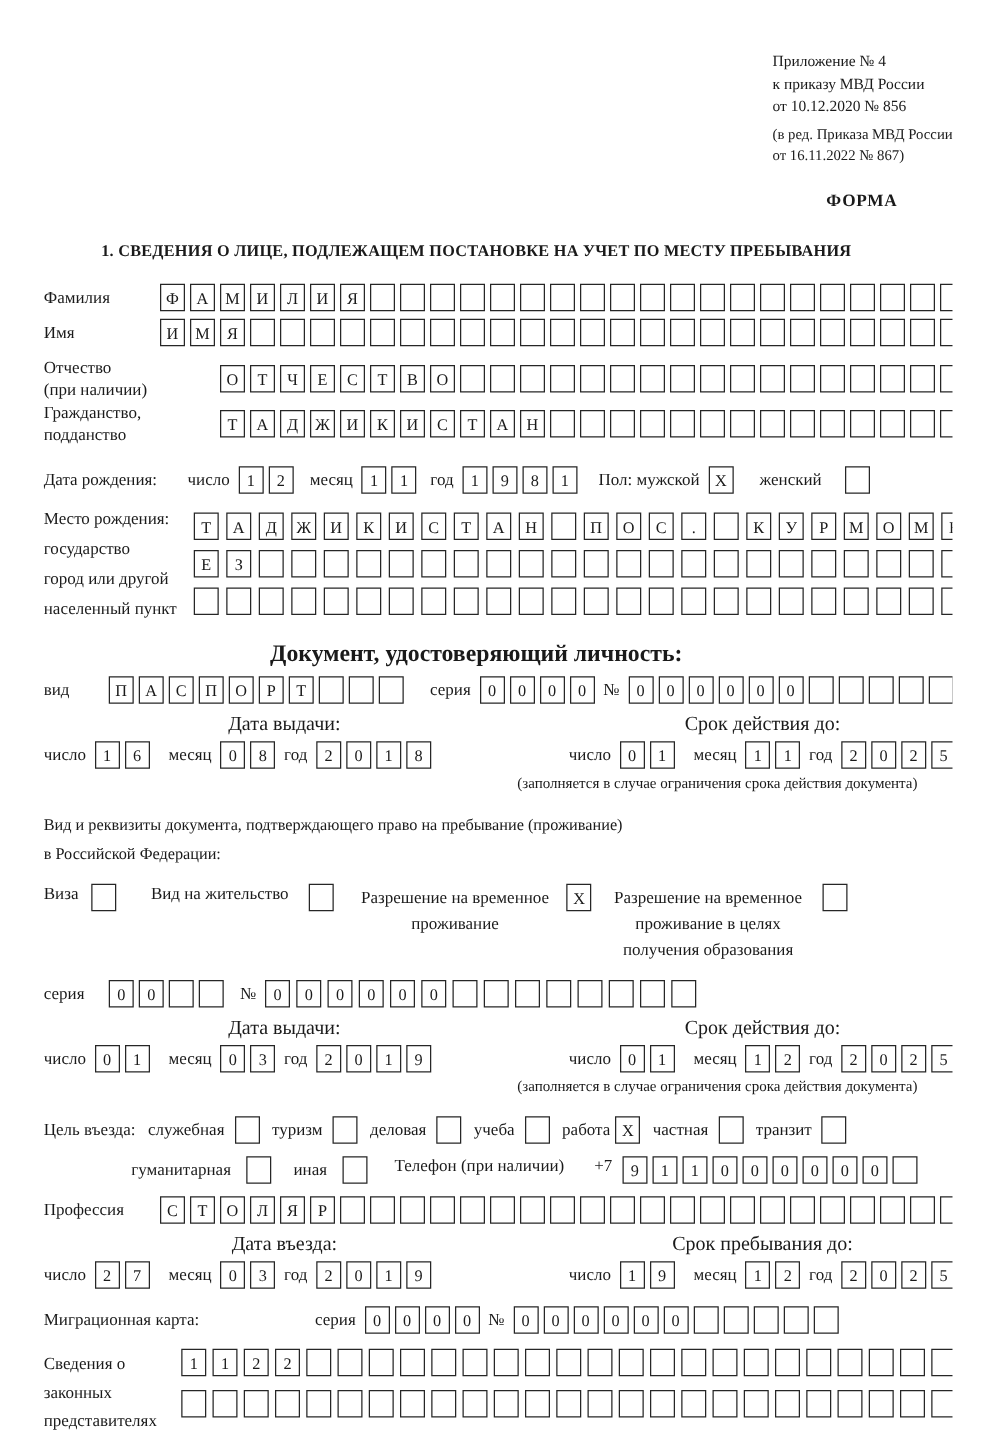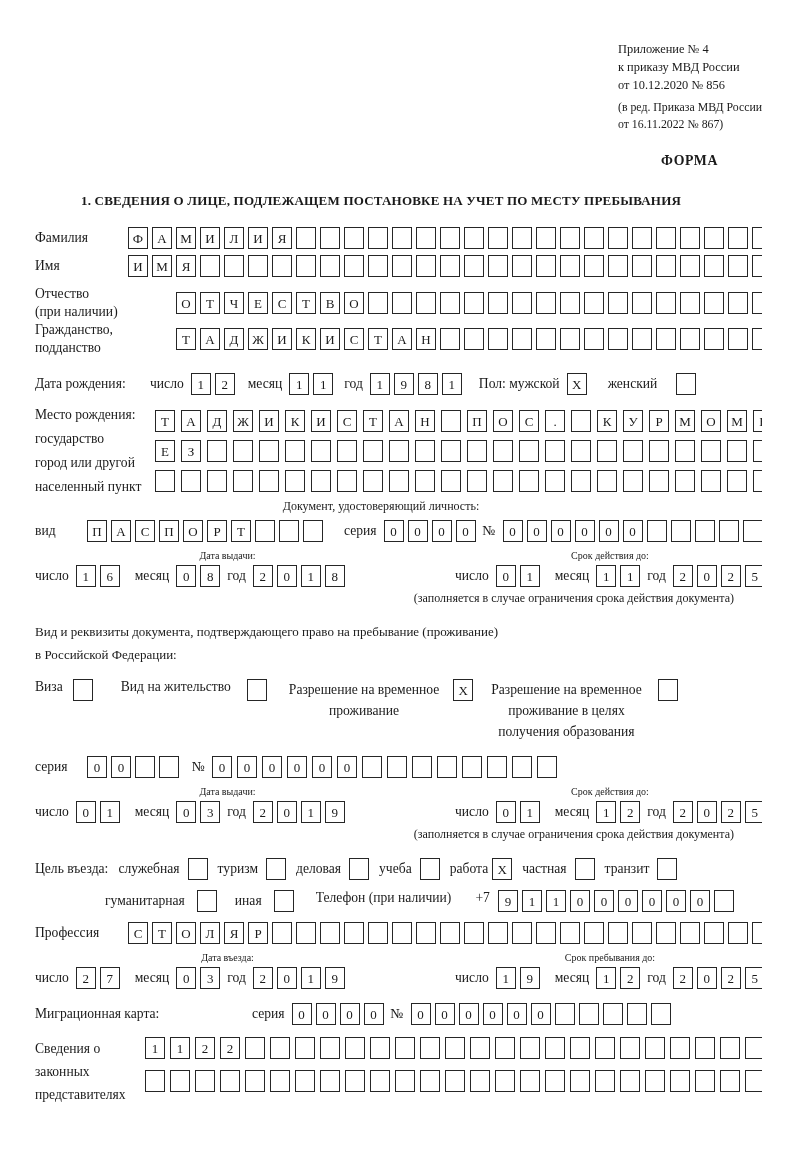--- a/index.html
+++ b/index.html
@@ -22,26 +22,26 @@
   .frow.top{align-items:center}
   .lbl{font-size:13.6px;flex:none}
   .lbl2{line-height:18px}
   .cells{display:flex;gap:4px;flex:none}
   .cells.g5{gap:5px}
   .cells.g6{gap:6px}
   .cell{width:20px;height:22px;border:1.5px solid #262626;display:flex;align-items:center;justify-content:center;
         font-size:13px;flex:none;background:#fff;line-height:1}
   .dl{display:flex;align-items:center;gap:7px;font-size:13.6px}
 
-  .center-bold{text-align:center;font-weight:normal;font-size:12px;margin-top:0}
+  .center-bold{text-align:center;font-weight:bold;font-size:19px;margin-top:14px}
 
   .dates{display:flex;margin-left:35px;margin-top:8px}
   .dcol-l{flex:0 0 385px}
   .dcol-r{flex:1;padding-left:35px}
-  .dhead{text-align:center;font-size:10px;margin-bottom:4px}
+  .dhead{text-align:center;font-size:16px;margin-bottom:4px}
   .dcol-l .dhead{width:385px}
   .dcol-r .dhead{width:310px}
   .note-r{text-align:right;margin-right:28px;font-size:12px;margin-top:4px}
 
   .para{margin:14px 30px 13px 35px;font-size:13px;line-height:23px}
 
   .permit{display:flex;align-items:flex-start;margin-left:35px;margin-top:6px;font-size:13.6px}
   .permit .cell{margin-left:10px}
   .ptxt{text-align:center;line-height:21px;flex:none}
   .ml28{margin-left:28px}.ml22{margin-left:22px}.ml18{margin-left:18px}

